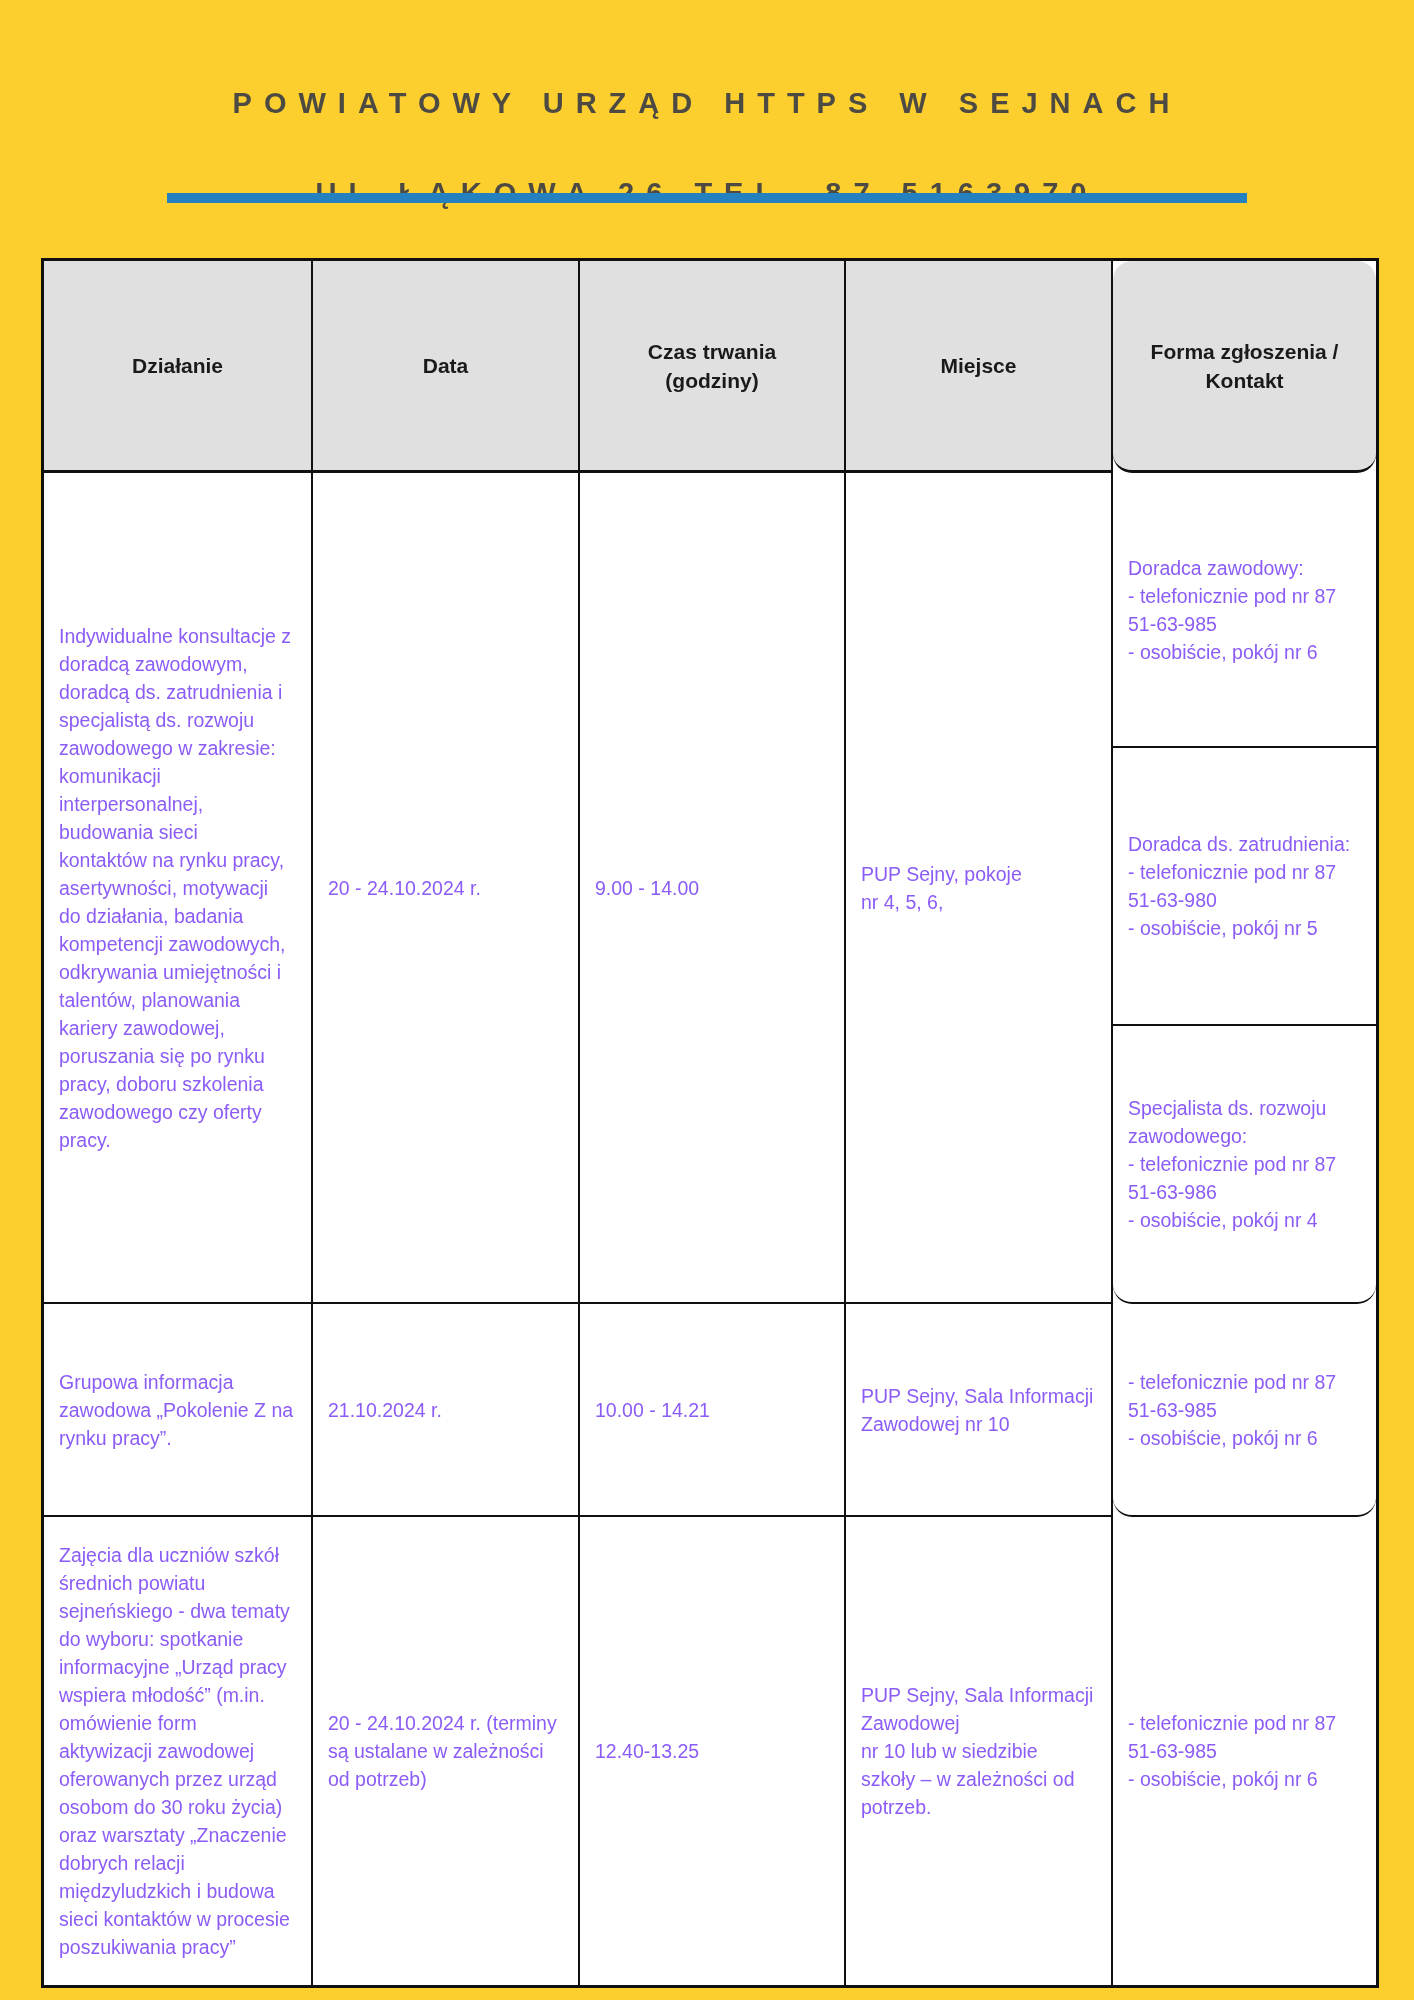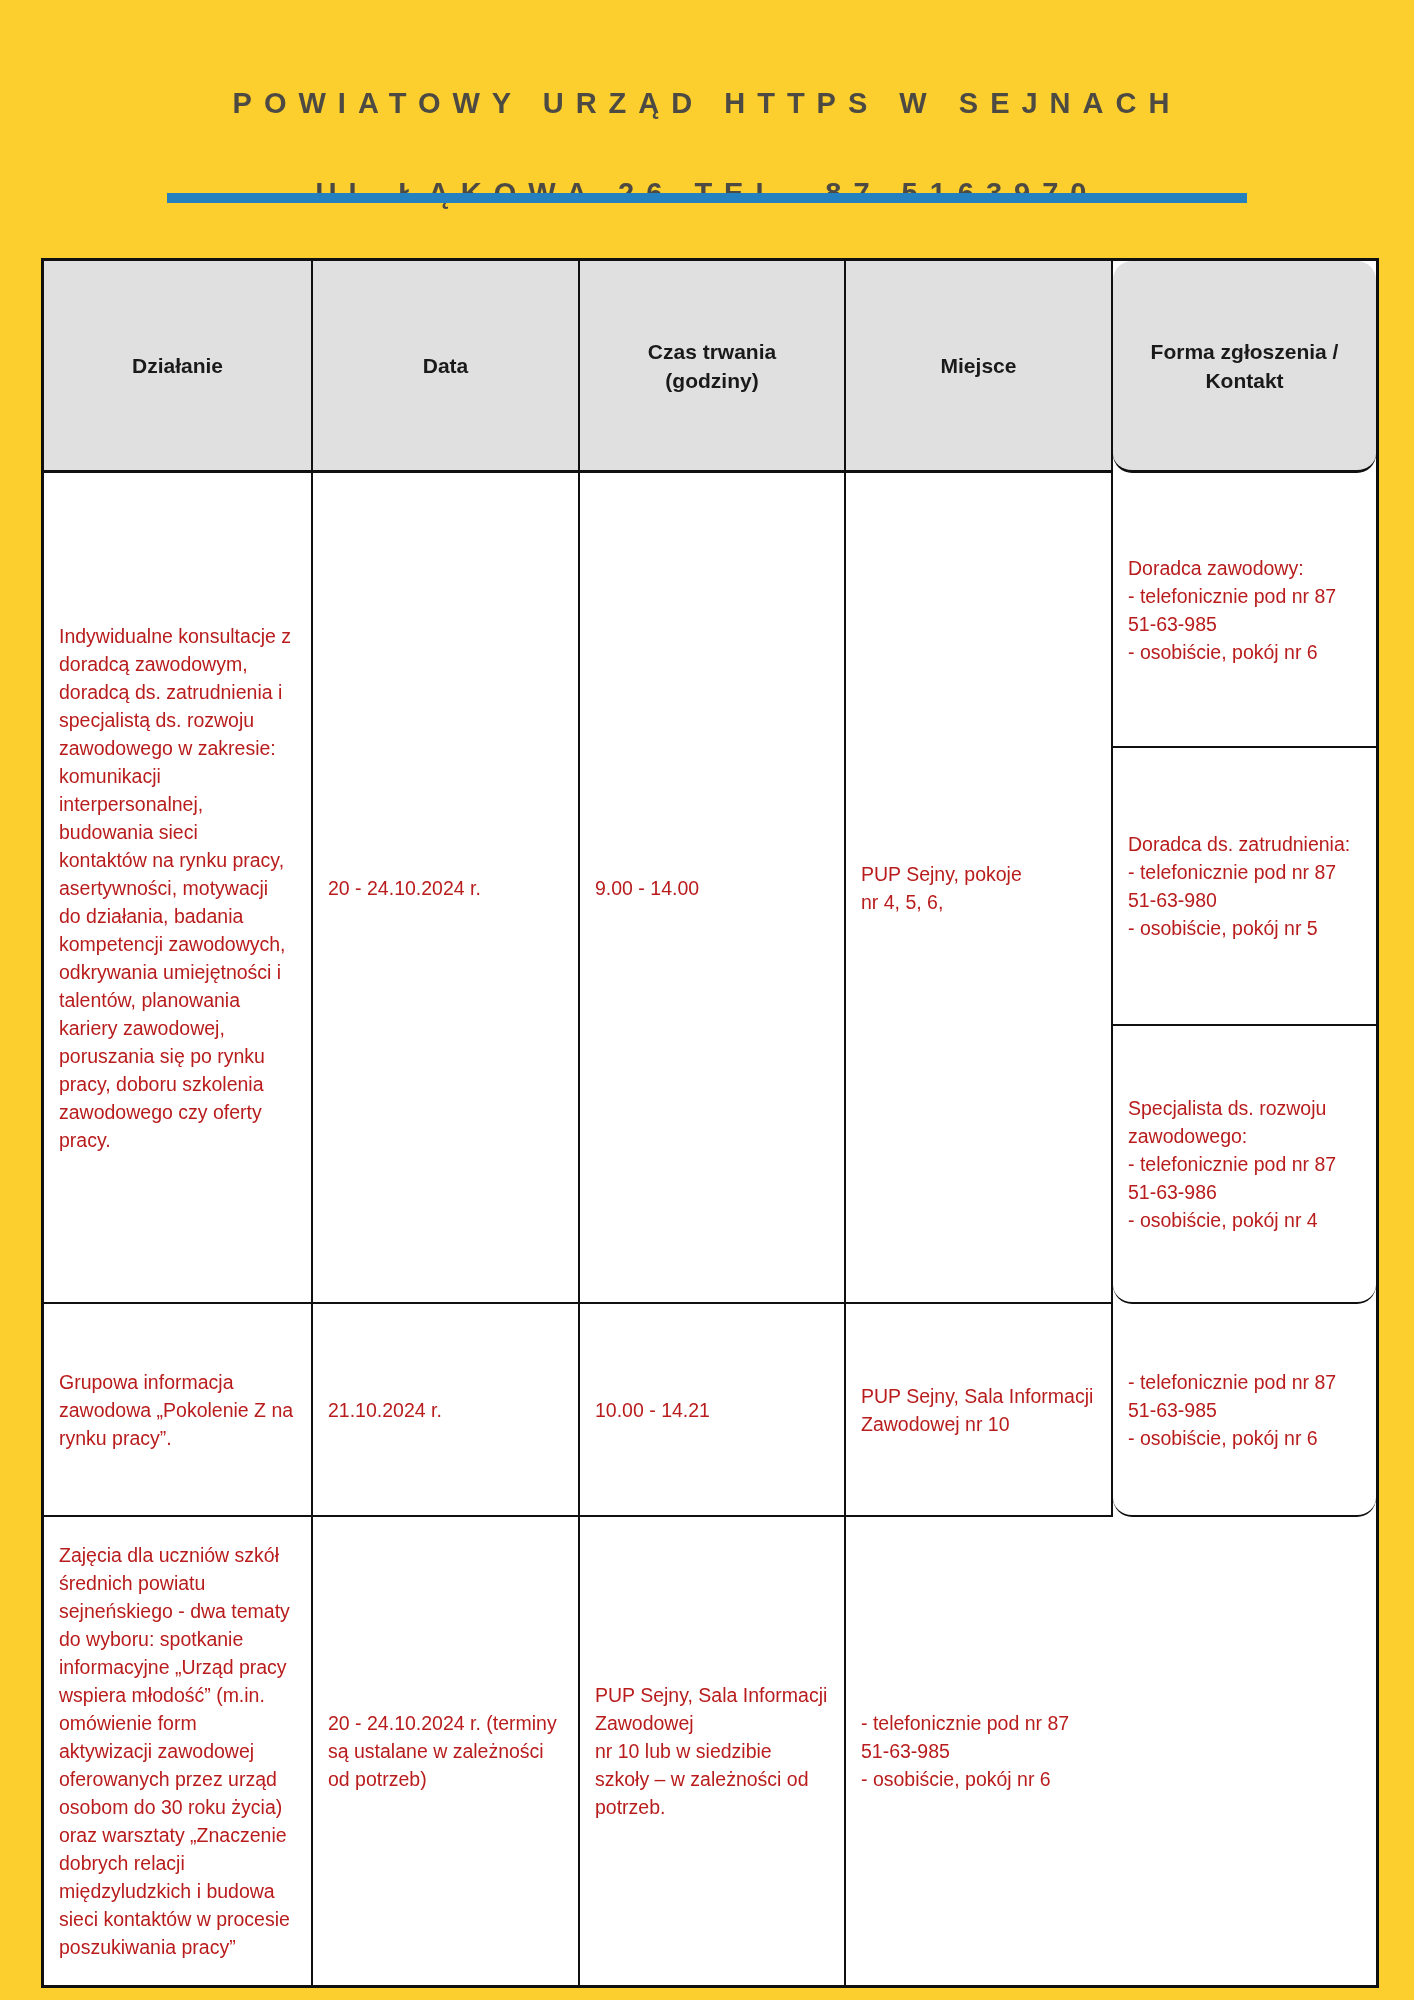--- a/index.html
+++ b/index.html
@@ -45,21 +45,21 @@
   }
   .cell {
     box-sizing:border-box;
     border-right:2px solid #101010;
     border-bottom:2px solid #101010;
     display:flex;
     align-items:center;
     padding:13px 15px;
     font-size:19.5px;
     line-height:28px;
-    color:#b91c1c;
+    color:#8b5cf6;
     white-space:pre-line;
     text-align:left;
   }
   .cell.last-col { border-right:none;border-radius:19px; }
   .cell.last-row { border-bottom:none; }
   .header-cell {
     background:#E0E0E0;
     border-bottom-width:3px;
     justify-content:center;
     text-align:center;
@@ -171,20 +171,21 @@
 oferowanych przez urząd
 osobom do 30 roku życia)
 oraz warsztaty „Znaczenie
 dobrych relacji
 międzyludzkich i budowa
 sieci kontaktów w procesie
 poszukiwania pracy”</div>
     <div class="cell last-row">20 - 24.10.2024 r. (terminy
 są ustalane w zależności
 od potrzeb)</div>
+    <div class="cell last-row">12.40-13.25</div>
     <div class="cell last-row">PUP Sejny, Sala Informacji
 Zawodowej
 nr 10 lub w siedzibie
 szkoły – w zależności od
 potrzeb.</div>
     <div class="cell last-row last-col">- telefonicznie pod nr 87
 51-63-985
 - osobiście, pokój nr 6</div>
 
   </div>

